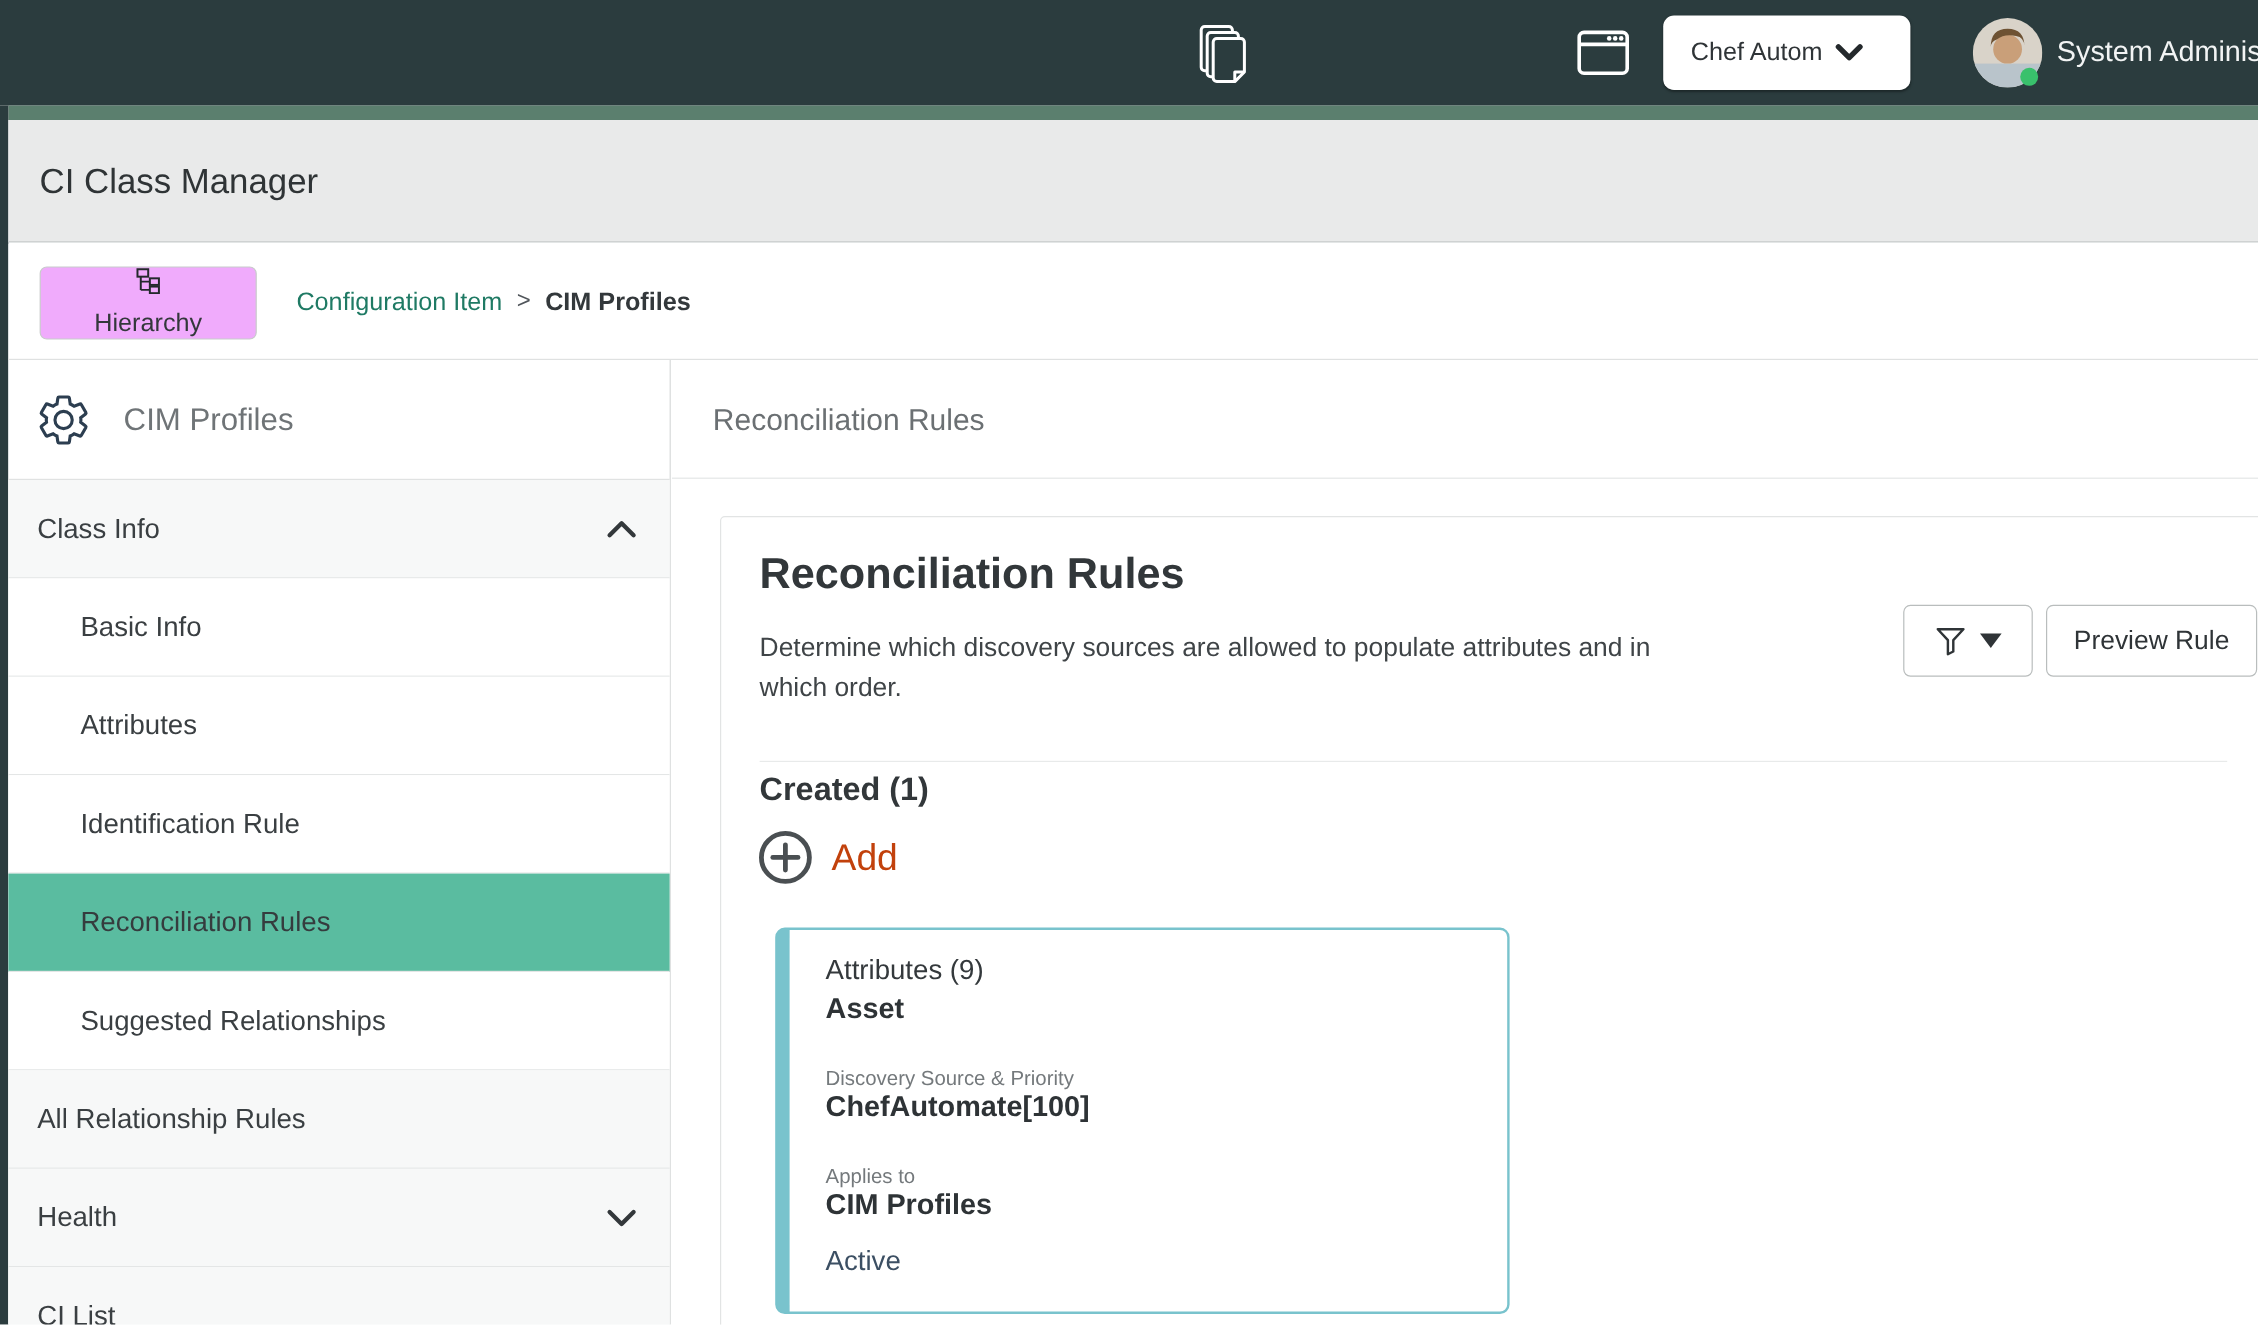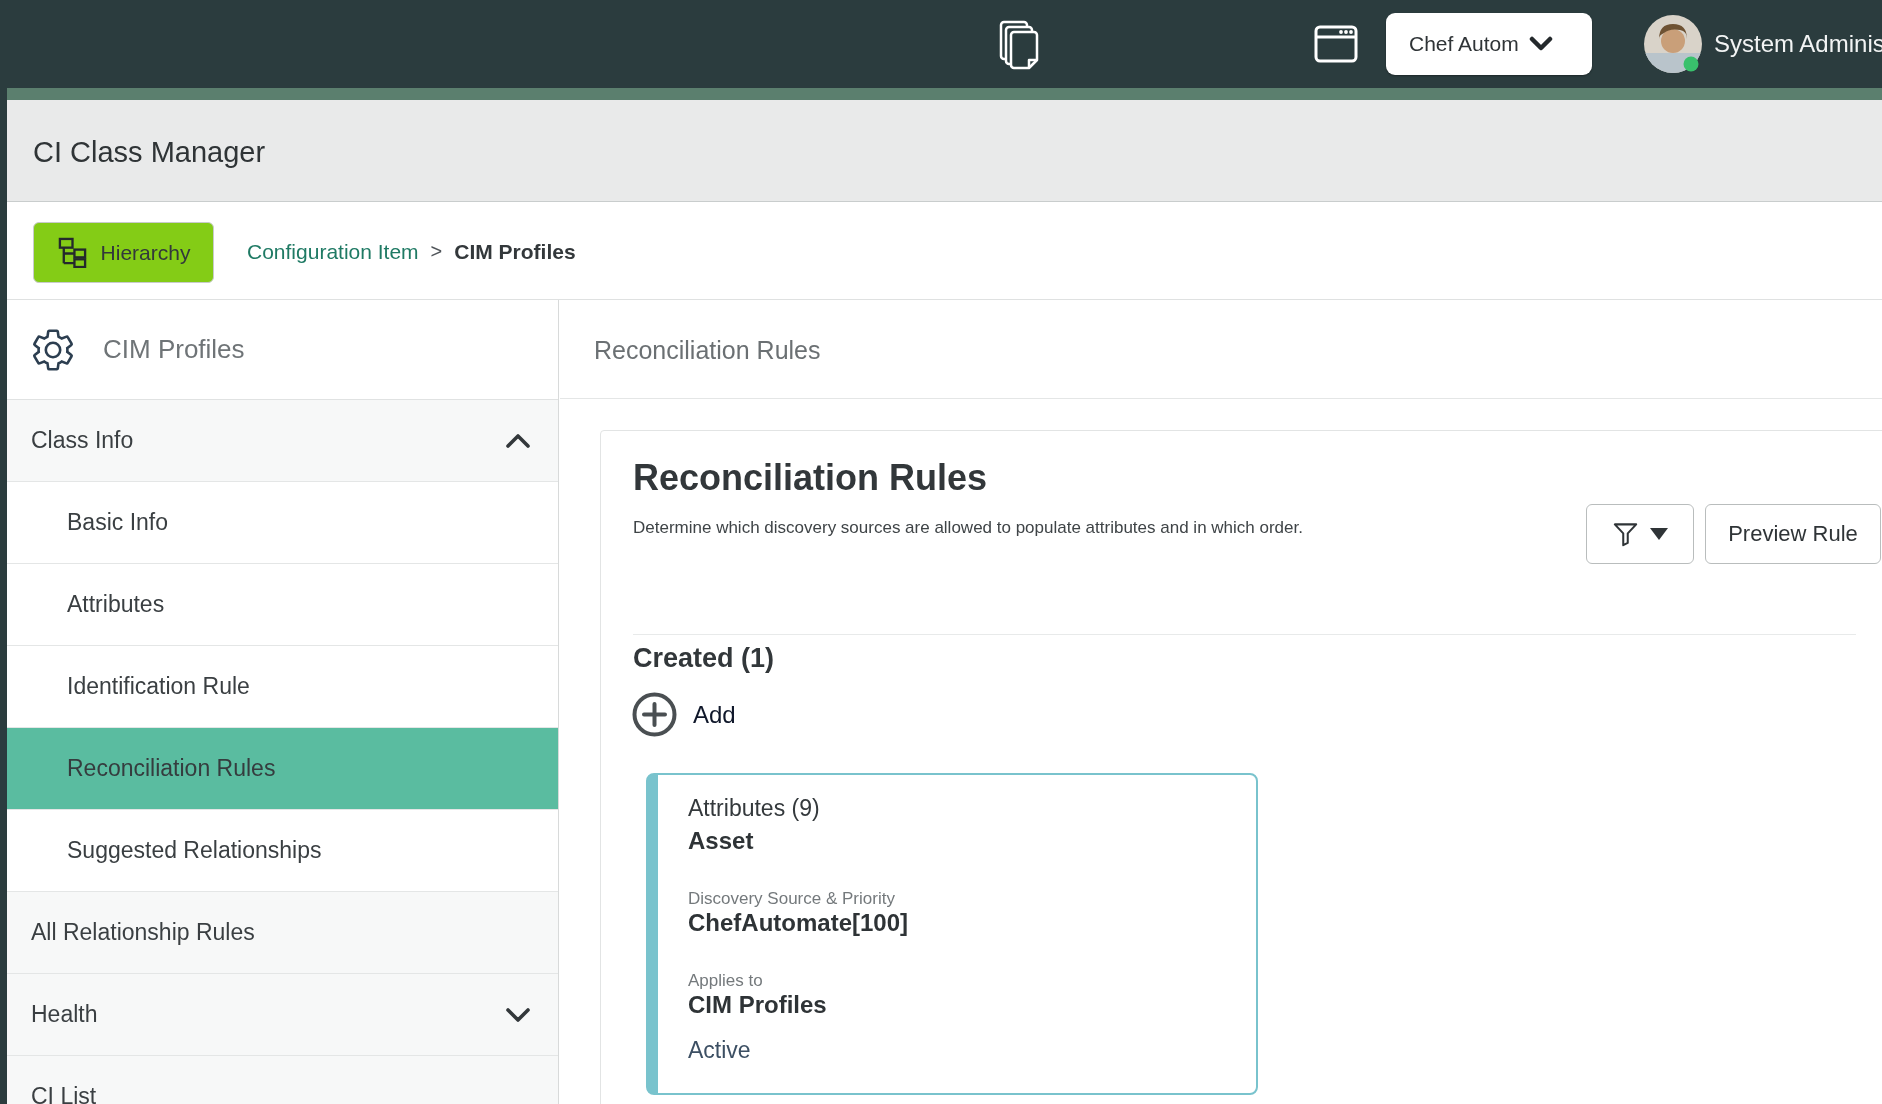--- a/index.html
+++ b/index.html
@@ -20,23 +20,23 @@
   .left-edge{position:absolute;left:0;top:88px;width:7px;height:1016px;background:#2b3c3e;}
 
   
   .page-header{position:absolute;left:7px;top:100px;width:1875px;height:102px;background:#e9eaea;
                border-bottom:1px solid #c9cdcd;}
   .page-title{position:absolute;left:26px;top:0;height:130px;line-height:104px;font-size:29px;color:#2f3436;}
 
   
   .crumb-row{position:absolute;left:7px;top:203px;width:1875px;height:97px;background:#fff;
              border-bottom:1px solid #dfe1e1;}
-  .hier-btn{position:absolute;left:26px;top:19px;width:181px;height:61px;background:#84cc16;
+  .hier-btn{position:absolute;left:26px;top:19px;width:181px;height:61px;background:#f0abfc;
             border:1px solid #c8cbcb;border-radius:6px;display:flex;align-items:center;justify-content:center;
-            gap:13px;cursor:pointer;}
+            gap:13px;cursor:pointer;flex-direction:column;}
   .hier-btn span{font-size:21px;color:#33383b;}
   .crumbs{position:absolute;left:240px;top:0;height:97px;display:flex;align-items:center;gap:12px;}
   .crumb-link{font-size:21px;color:#1f7a64;cursor:pointer;}
   .crumb-sep{font-size:20px;color:#50555a;}
   .crumb-current{font-size:21px;font-weight:bold;color:#33383b;}
 
   
   .sidebar{position:absolute;left:7px;top:300px;width:552px;height:804px;background:#fff;
            border-right:1px solid #d8dada;}
   .side-head{height:100px;border-bottom:1px solid #e0e2e2;display:flex;align-items:center;padding-left:22px;}
@@ -49,32 +49,32 @@
   .side-item .chev{position:absolute;right:26px;top:50%;transform:translateY(-50%);}
 
   
   .main-header{position:absolute;left:560px;top:300px;width:1322px;height:99px;background:#fff;
                border-bottom:1px solid #e4e6e6;}
   .main-header-title{position:absolute;left:34px;top:0;height:99px;line-height:101px;font-size:25px;color:#6b7073;}
 
   .big-card{position:absolute;left:600px;top:430px;width:1330px;height:700px;background:#fff;
             border:1px solid #e2e4e4;border-radius:4px;}
   .card-title{position:absolute;left:32px;top:26px;font-size:36px;font-weight:bold;color:#32373a;}
-  .card-desc{position:absolute;left:32px;top:80px;width:770px;font-size:17px;line-height:33px;color:#3f4447;}
+  .card-desc{position:absolute;left:32px;top:92px;width:770px;font-size:22px;line-height:33px;color:#3f4447;}
   .filter-btn{position:absolute;left:985px;top:73px;width:108px;height:60px;border:1px solid #b9bdbd;
               border-radius:6px;background:#fff;display:flex;align-items:center;justify-content:center;gap:11px;cursor:pointer;}
   .filter-caret{width:0;height:0;border-left:9px solid transparent;border-right:9px solid transparent;
                 border-top:12px solid #2f3437;}
   .preview-btn{position:absolute;left:1104px;top:73px;width:176px;height:60px;border:1px solid #b9bdbd;
                border-radius:6px;background:#fff;display:flex;align-items:center;justify-content:center;cursor:pointer;}
   .preview-btn span{font-size:22px;color:#2f3437;}
   .card-divider{position:absolute;left:32px;top:203px;width:1223px;height:1px;background:#e8eaea;}
   .created-heading{position:absolute;left:32px;top:212px;font-size:27px;font-weight:bold;color:#32373a;}
   .add-btn{position:absolute;left:30px;top:260px;display:flex;align-items:center;gap:15px;cursor:pointer;}
-  .add-btn span{font-size:24px;color:#0f172a;}
+  .add-btn span{font-size:31px;color:#c2410c;}
 
   .rule-card{position:absolute;left:45px;top:342px;width:612px;height:322px;background:#fff;
              border:2px solid #79c3cd;border-radius:8px;cursor:pointer;}
   .rule-stripe{position:absolute;left:-1px;top:-1px;bottom:-1px;width:11px;background:#79c3cd;
                border-radius:7px 0 0 7px;}
   .rule-card .rl{position:absolute;left:40px;white-space:nowrap;}
   .rl-plain{font-size:23px;color:#34393c;}
   .rl-label{font-size:17px;color:#74797c;margin-top:16px;}
   .rl-value{font-size:24px;font-weight:bold;color:#2e3336;}
   .rl-status{font-size:23px;color:#3c4f63;}

